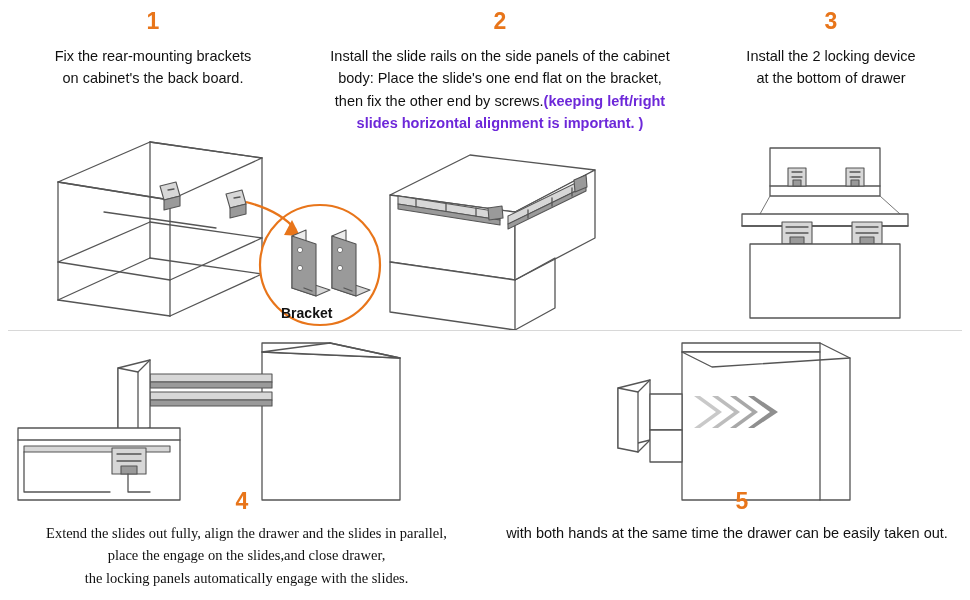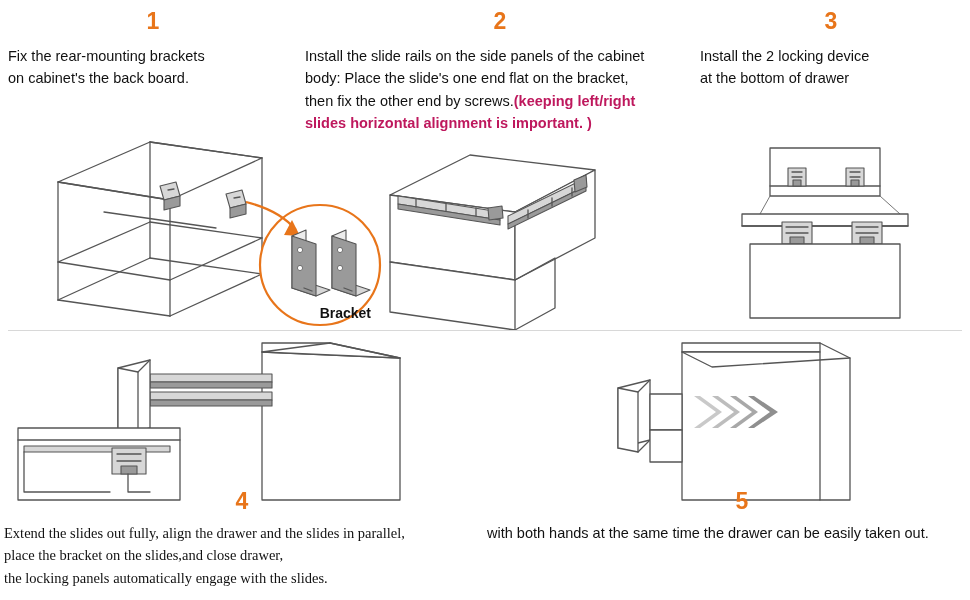--- a/index.html
+++ b/index.html
@@ -25,24 +25,25 @@
   .step-num {
     font-size: 23px;
     font-weight: bold;
     color: #e8751a;
     text-align: center;
     line-height: 1;
   }
   .caption {
     font-size: 14.5px;
     line-height: 1.55;
+    text-align: center;
     color: #111;
   }
   .caption .hl {
-    color: #be185d;
+    color: #6d28d9;
     font-weight: bold;
   }
 
   
   .panel {
     position: absolute;
   }
   #panel1 { left: 8px;  top: 10px;  width: 290px; }
   #panel2 { left: 305px;top: 10px;  width: 390px; }
   #panel3 { left: 700px;top: 10px;  width: 262px; }
@@ -95,21 +96,21 @@
     height: 600px;
     pointer-events: none;
   }
   .art svg { display: block; }
 
   .bracket-label {
     position: absolute;
     left: 281px;
     top: 305px;
     width: 90px;
-    text-align: right;
+    text-align: left;
     font-size: 14px;
     font-weight: bold;
     color: #111;
   }
 </style>
 </head>
 <body>
 
 <div class="page">
 
@@ -337,21 +338,21 @@
       <div>Install the 2 locking device</div>
       <div>at the bottom of drawer</div>
     </div>
   </div>
 
   <div class="bracket-label">Bracket</div>
 
   <div class="step-num" id="num4">4</div>
   <div class="caption" id="panel4-text">
     <div>Extend the slides out fully, align the drawer and the slides in parallel,</div>
-    <div>place the bracket on the slides,and close drawer,</div>
+    <div>place the engage on the slides,and close drawer,</div>
     <div>the locking panels automatically engage with the slides.</div>
   </div>
 
   <div class="step-num" id="num5">5</div>
   <div class="caption" id="panel5-text">
     <div>with both hands at the same time the drawer can be easily taken out.</div>
   </div>
 
 </div>
 

